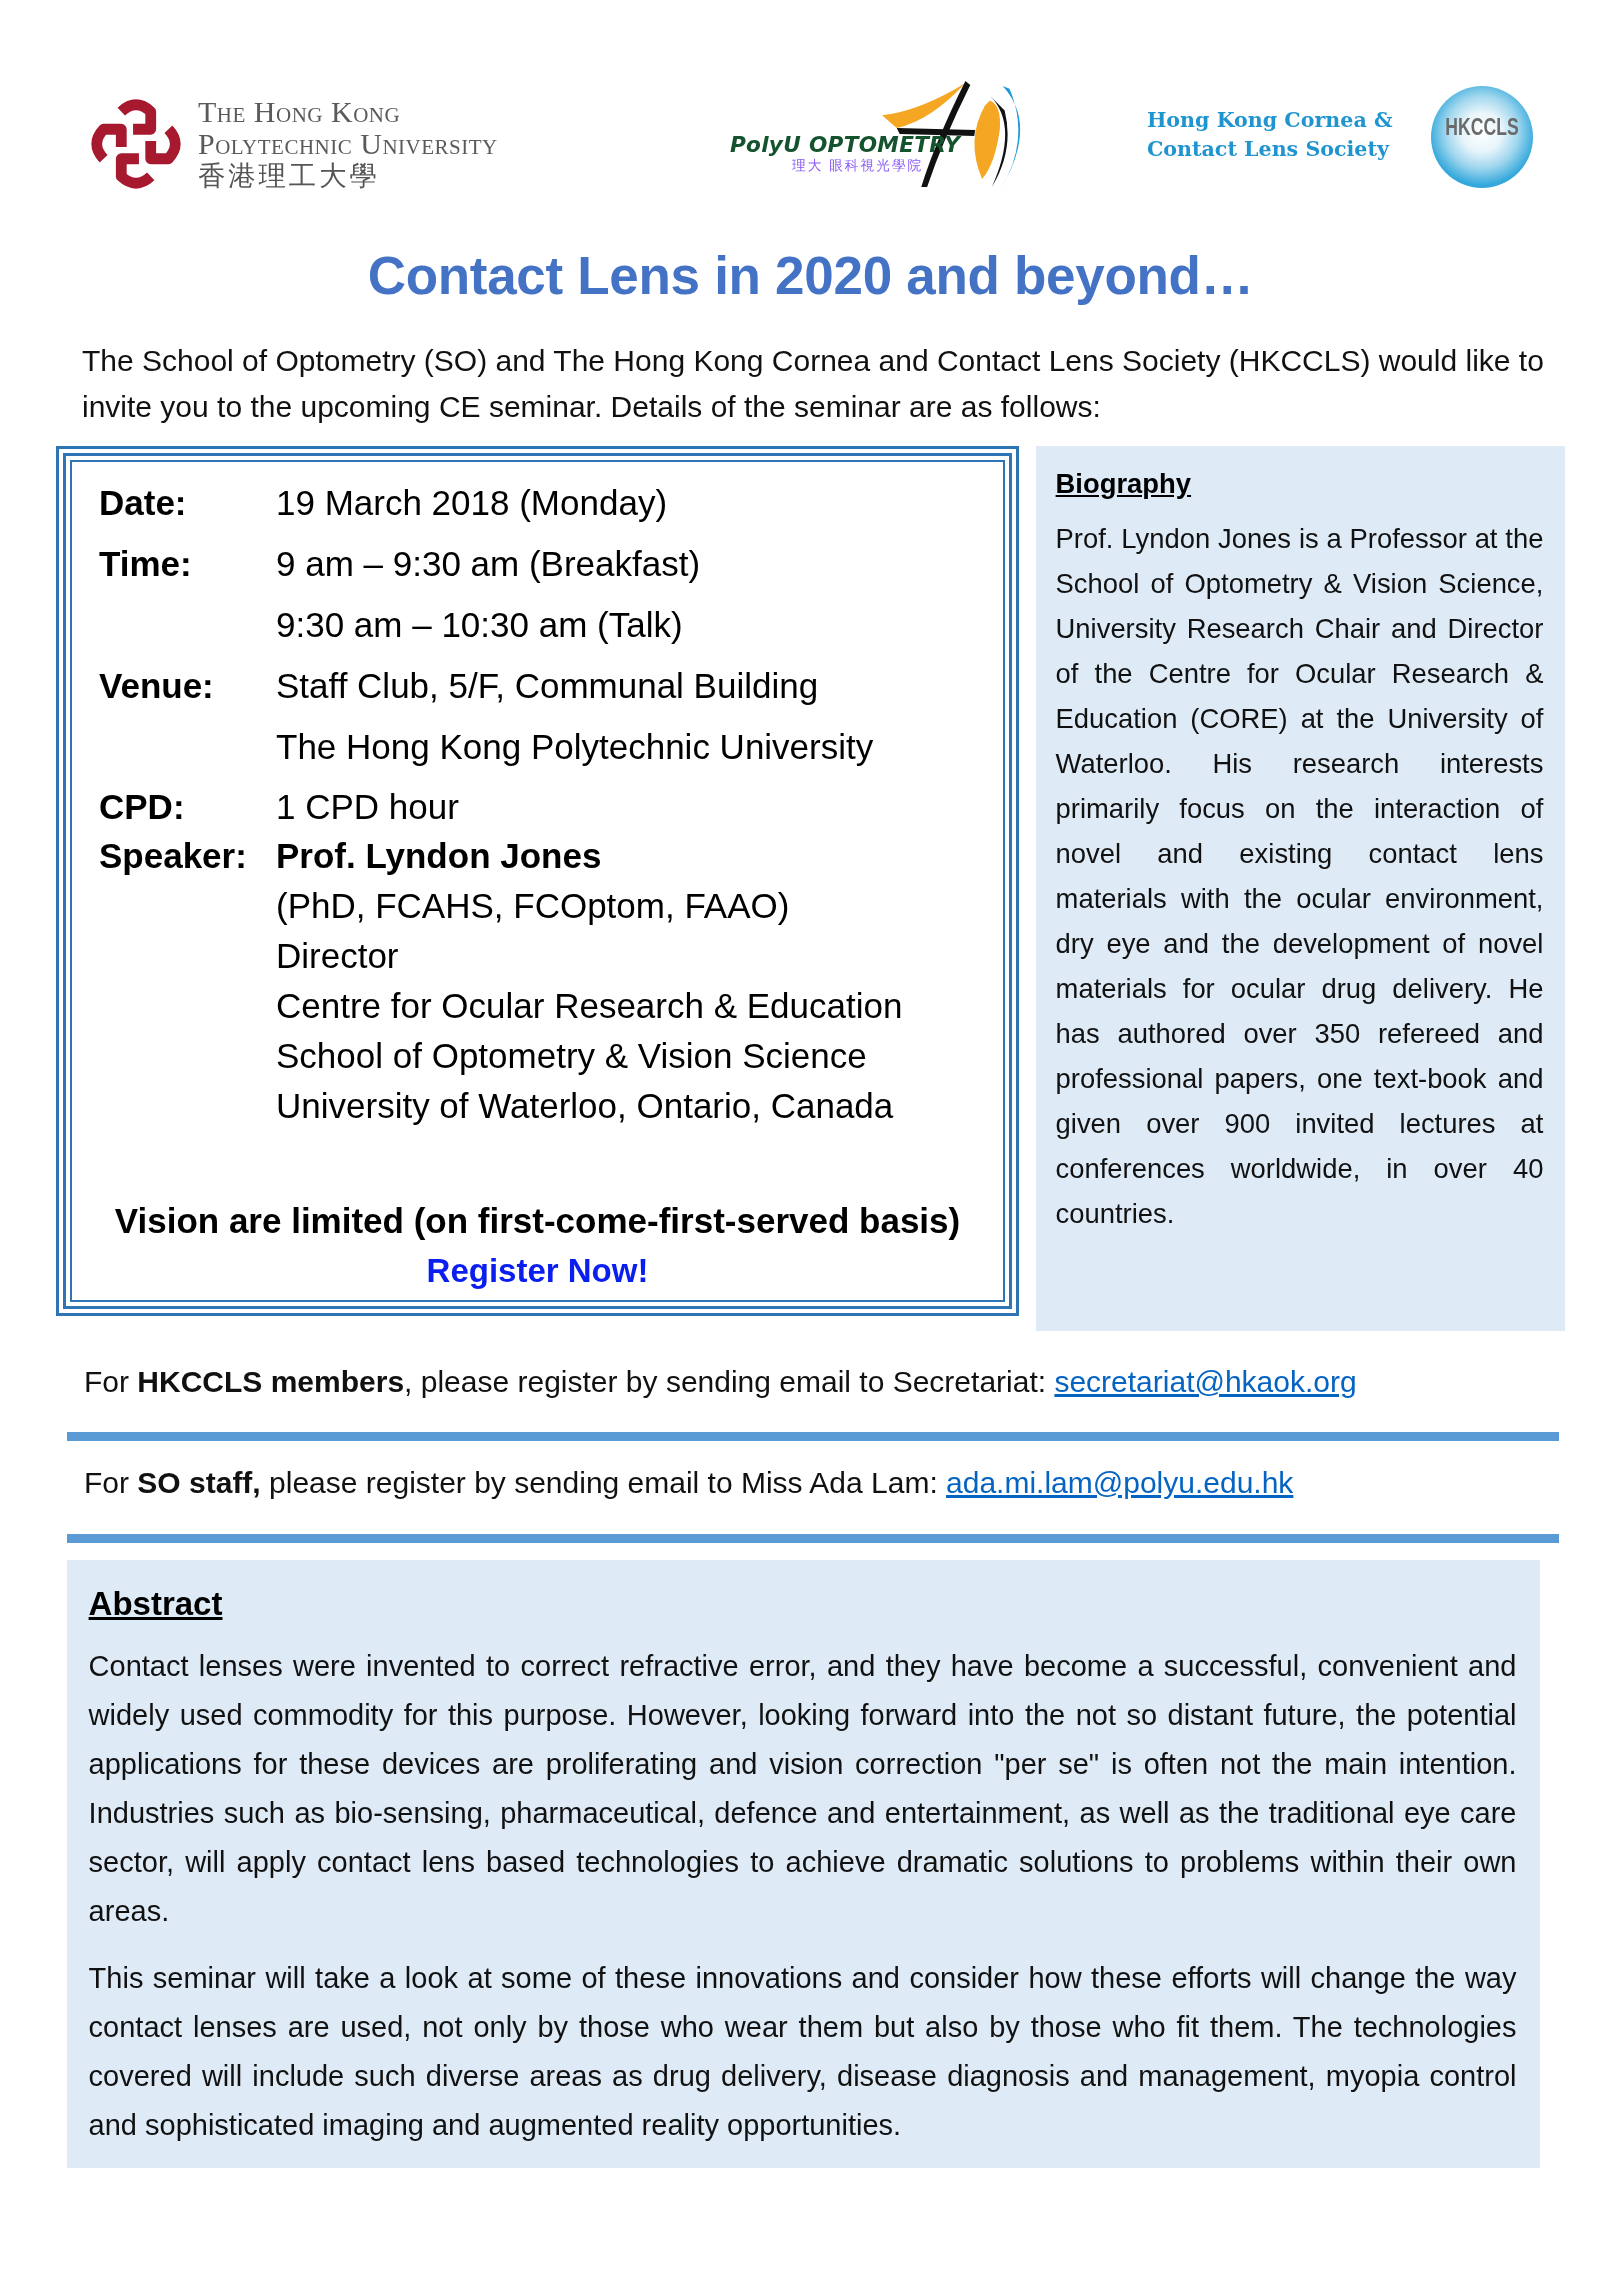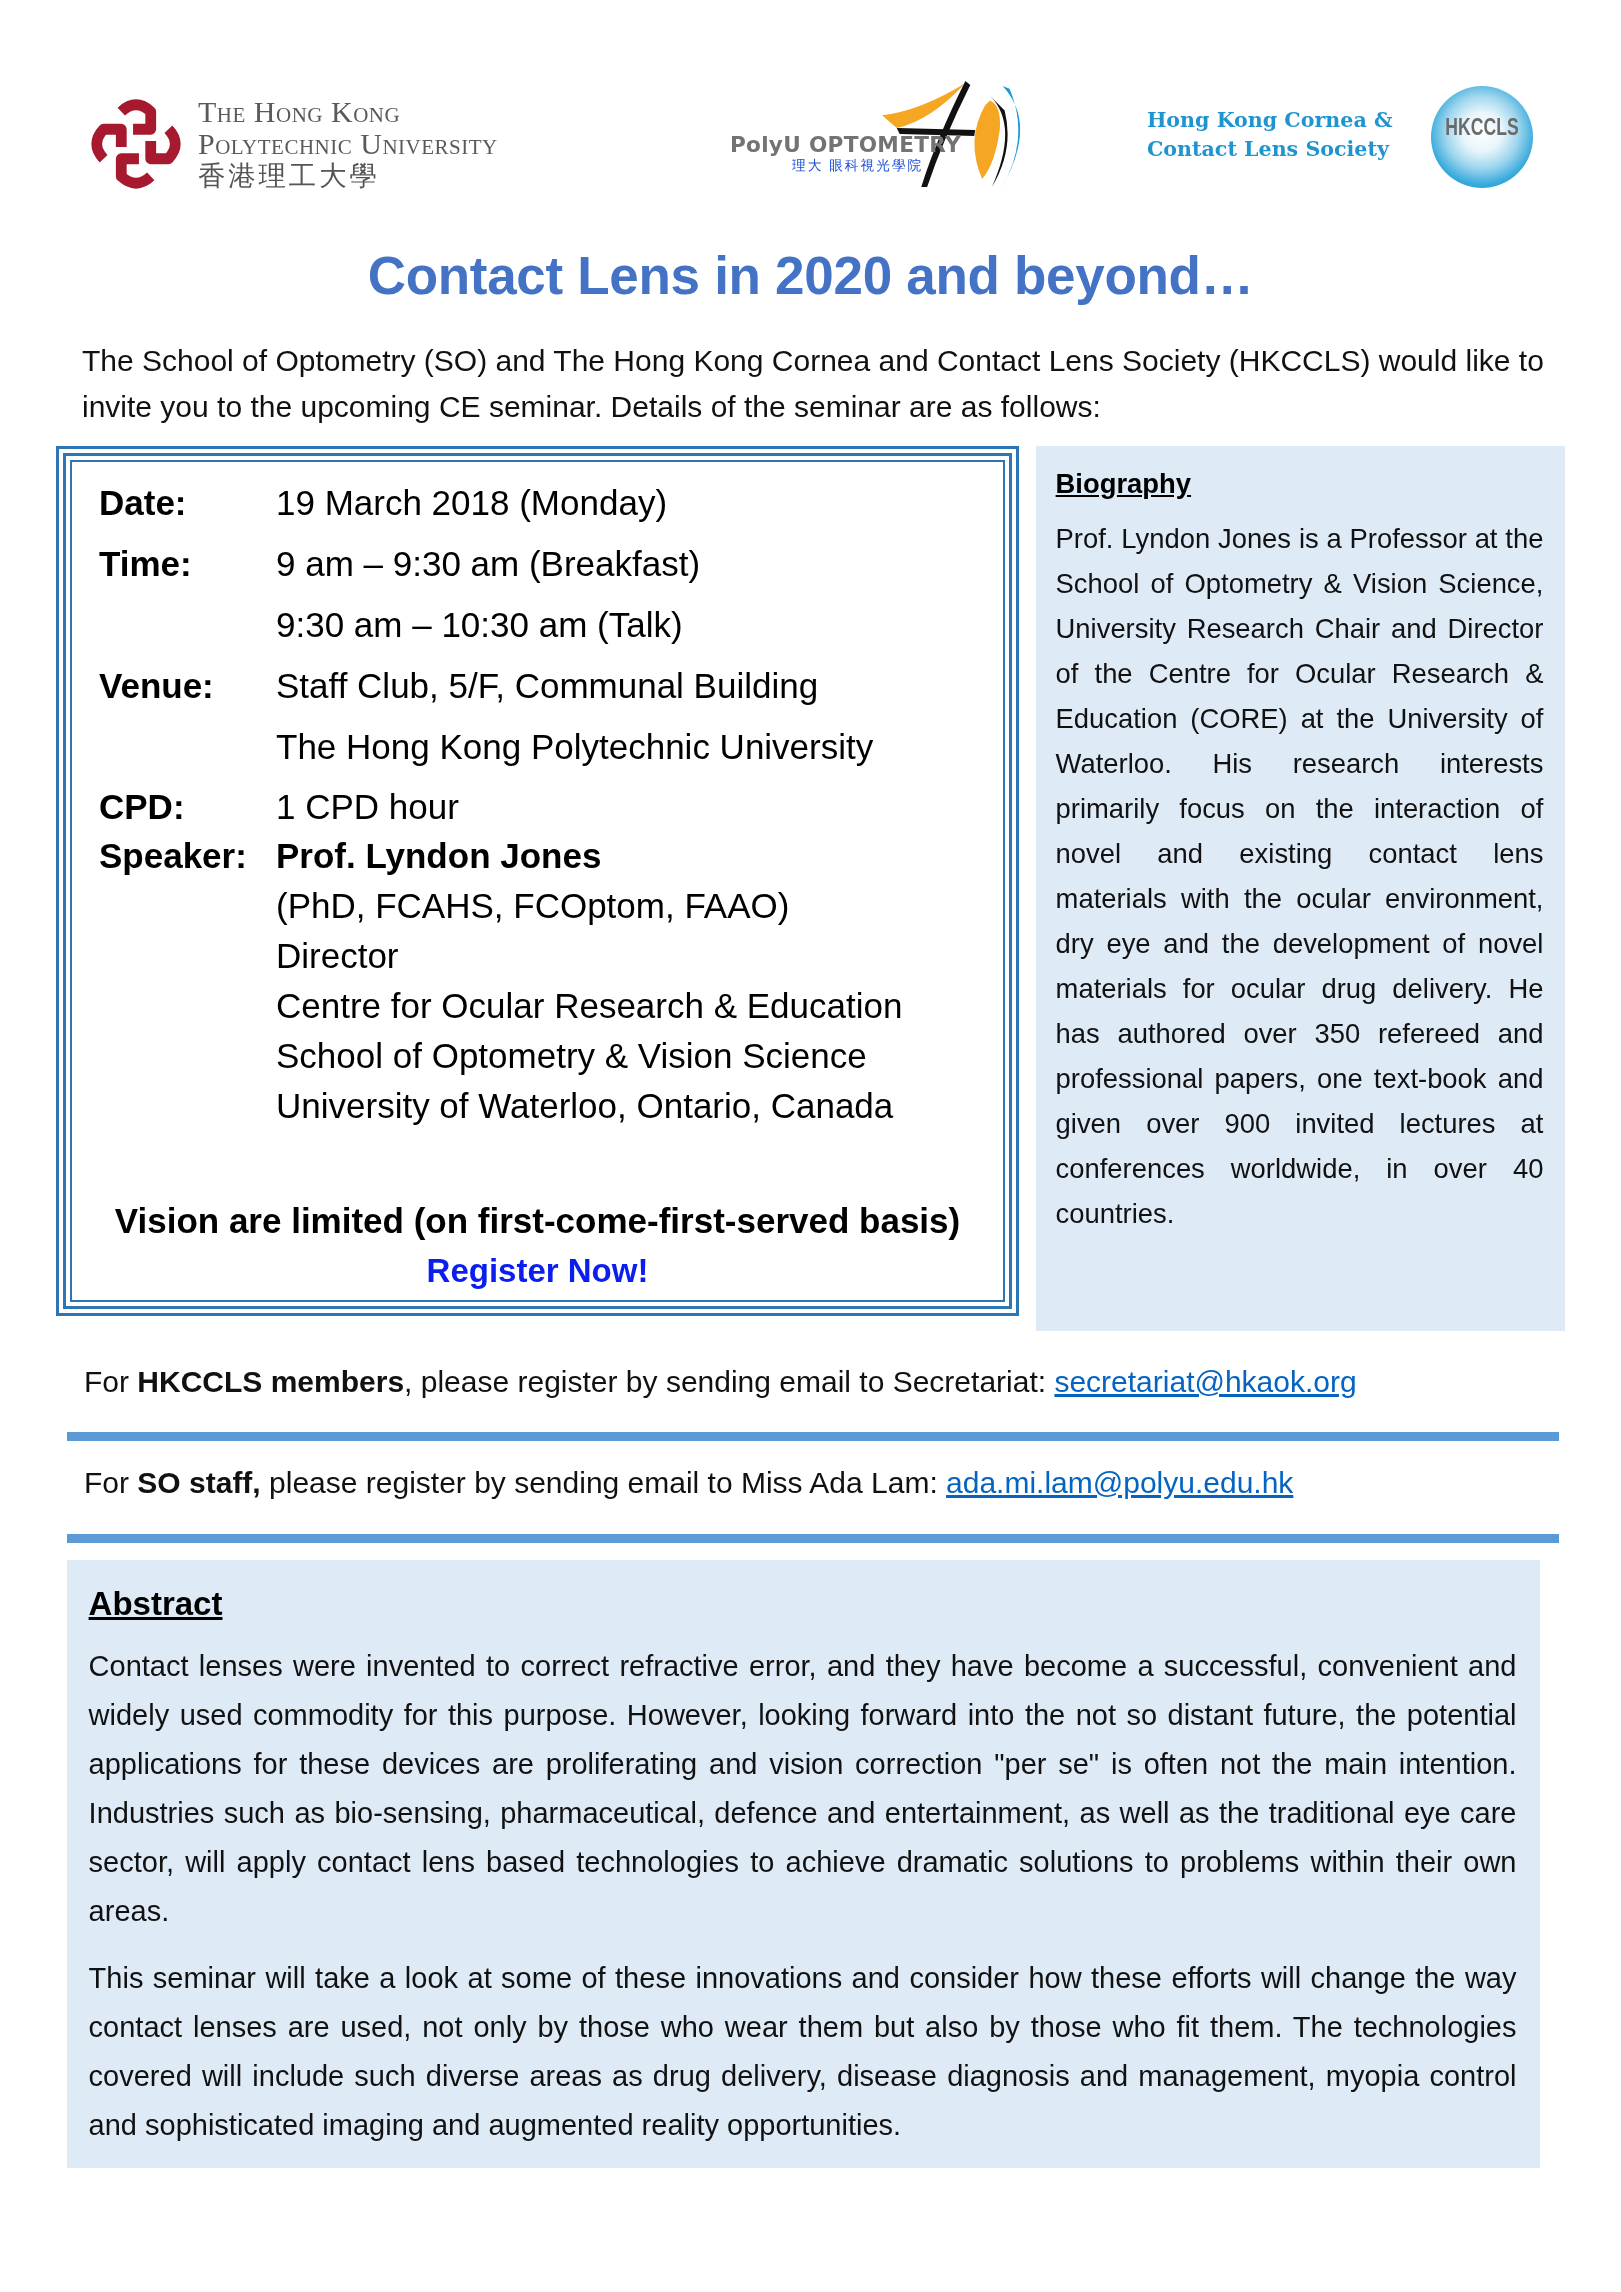--- a/index.html
+++ b/index.html
@@ -8,22 +8,22 @@
 
   
   .logo-polyu { position: absolute; left: 82px; top: 90px; width: 559px; height: 110px; }
   .polyu-mark { position: absolute; left: 0; top: 0; width: 108px; height: 108px; }
   .polyu-text { position: absolute; left: 116px; top: 5.9px; color: #5a5a5a; font-family: "Liberation Serif", "DejaVu Serif", serif; }
   .polyu-text .l1, .polyu-text .l2 { font-size: 30px; line-height: 32px; letter-spacing: 0.5px; font-variant: small-caps; white-space: nowrap; }
   .polyu-text .l3 { font-size: 27.4px; line-height: 33px; letter-spacing: 2.9px; color: #555; }
 
   .logo-opt { position: absolute; left: 725px; top: 71px; width: 314px; height: 123px; }
   .logo-opt svg { position: absolute; left: 0; top: 0; }
-  .opt-en { position: absolute; left: 4.9px; top: 61px; font-size: 21.6px; font-weight: bold; color: #737373; letter-spacing: 0.3px; white-space: nowrap; font-family: "DejaVu Sans", sans-serif; }
-  .opt-zh { position: absolute; left: 67px; top: 86px; font-size: 13.7px; color: #1d4ed8; letter-spacing: 2px; white-space: nowrap; }
+  .opt-en { position: absolute; left: 4.9px; top: 61px; font-size: 21.6px; font-weight: bold; color: #14532d; letter-spacing: 0.3px; white-space: nowrap; font-family: "DejaVu Sans", sans-serif; font-style: italic; }
+  .opt-zh { position: absolute; left: 67px; top: 86px; font-size: 13.7px; color: #8b5cf6; letter-spacing: 2px; white-space: nowrap; }
 
   .logo-hkccls { position: absolute; left: 1142px; top: 98px; width: 392px; height: 108px; }
   .hk-text { position: absolute; left: 4.9px; top: 7.8px; color: #1f94cf; font-family: "DejaVu Serif", serif; font-weight: bold; font-size: 20.6px; line-height: 29px; white-space: nowrap; }
   .hk-seal { position: absolute; left: 289px; top: -11.8px; width: 102px; height: 102px; border-radius: 50%;
              background: radial-gradient(circle at 50% 45%, #ffffff 0%, #e8f5fb 26%, #9fd6ee 48%, #36a9dc 70%, #1a8fcb 100%); }
   .hk-seal .abbr { position: absolute; left: 0; right: 0; top: 31px; text-align: center; font-family: "Liberation Sans", sans-serif; font-weight: bold; font-size: 17.6px; color: #6a6a6a; transform: scaleY(1.4); }
 
   
   .title { position: absolute; left: 0; width: 1621px; top: 245px; text-align: center; font-size: 53px; font-weight: bold; color: #4472c4; letter-spacing: -0.3px; }
   .intro { position: absolute; left: 82px; top: 338px; width: 1470px; font-size: 30px; line-height: 46px; color: #111; }

